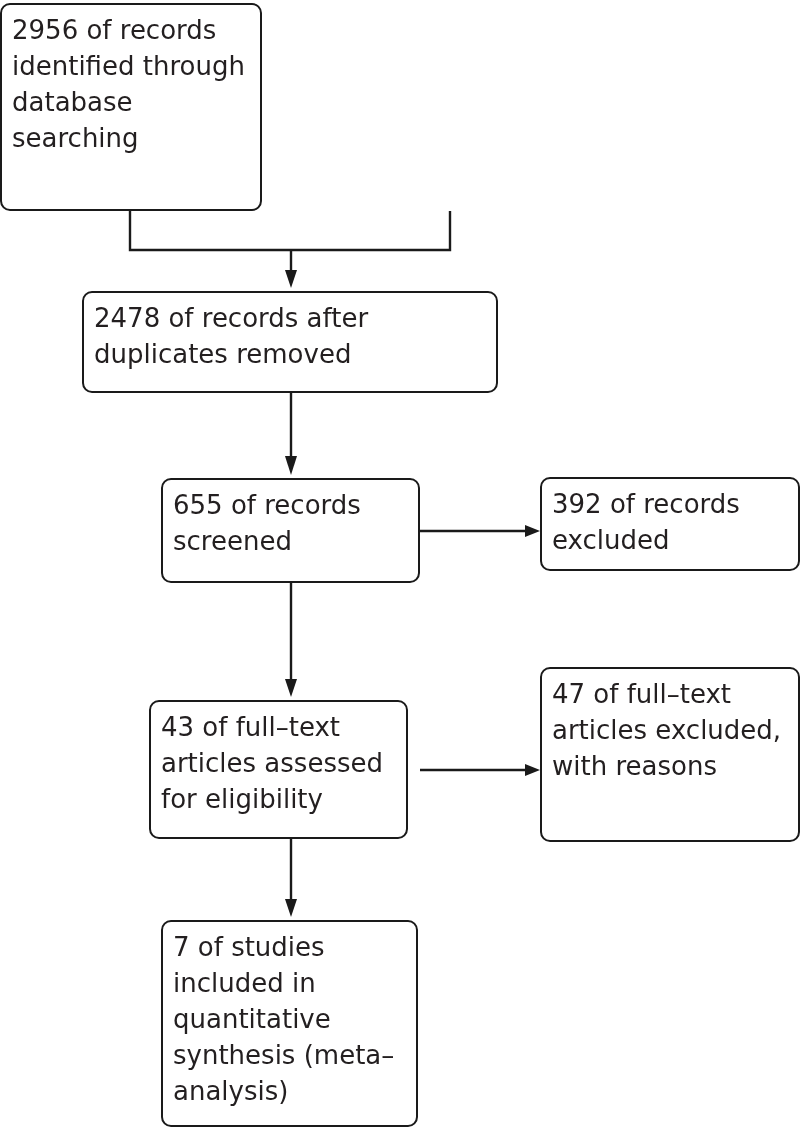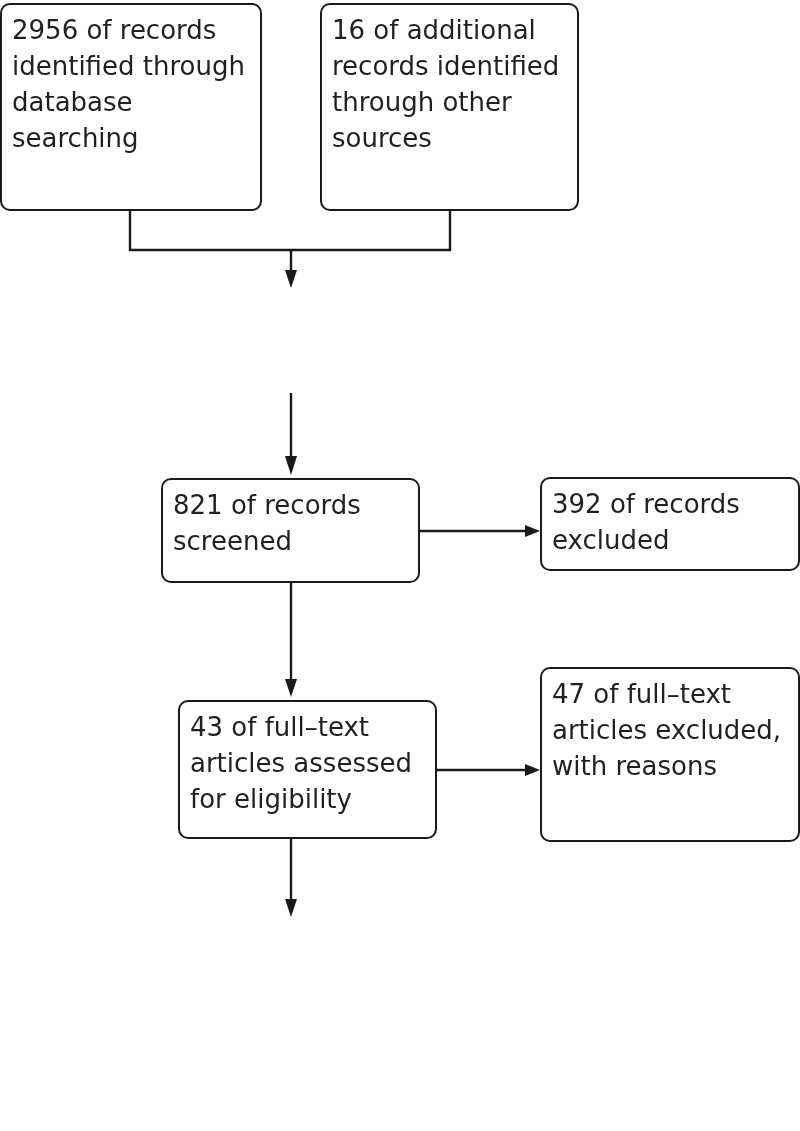--- a/index.html
+++ b/index.html
@@ -84,25 +84,26 @@
 
     <g>
       <line x1="291" y1="839" x2="291" y2="911"></line>
       <polygon points="285,899 297,899 291,917"></polygon>
     </g>
 
   </svg>
 
   <div class="flow-box" style="left:0px;  top:3px;   width:262px; height:208px;">2956 of records identified through database searching</div>
 
-  <div class="flow-box" style="left:320px;top:3px;   width:259px; height:208px;">16 of additional records identified through other sources</div>
 
+  <div class="flow-box" style="left:82px; top:291px; width:416px; height:102px;">2478 of records after duplicates removed</div>
 
-  <div class="flow-box" style="left:161px;top:478px; width:259px; height:105px;">821 of records screened</div>
+  <div class="flow-box" style="left:161px;top:478px; width:259px; height:105px;">655 of records screened</div>
 
   <div class="flow-box" style="left:540px;top:477px; width:260px; height:94px;">392 of records excluded</div>
 
-  <div class="flow-box" style="left:178px;top:700px; width:259px; height:139px;">43 of full–text articles assessed for eligibility</div>
+  <div class="flow-box" style="left:149px;top:700px; width:259px; height:139px;">43 of full–text articles assessed for eligibility</div>
 
   <div class="flow-box" style="left:540px;top:667px; width:260px; height:175px;">47 of full–text articles excluded, with reasons</div>
 
+  <div class="flow-box" style="left:161px;top:920px; width:257px; height:207px;">7 of studies included in quantitative synthesis (meta–analysis)</div>
 
 </div>
 
 </body></html>

